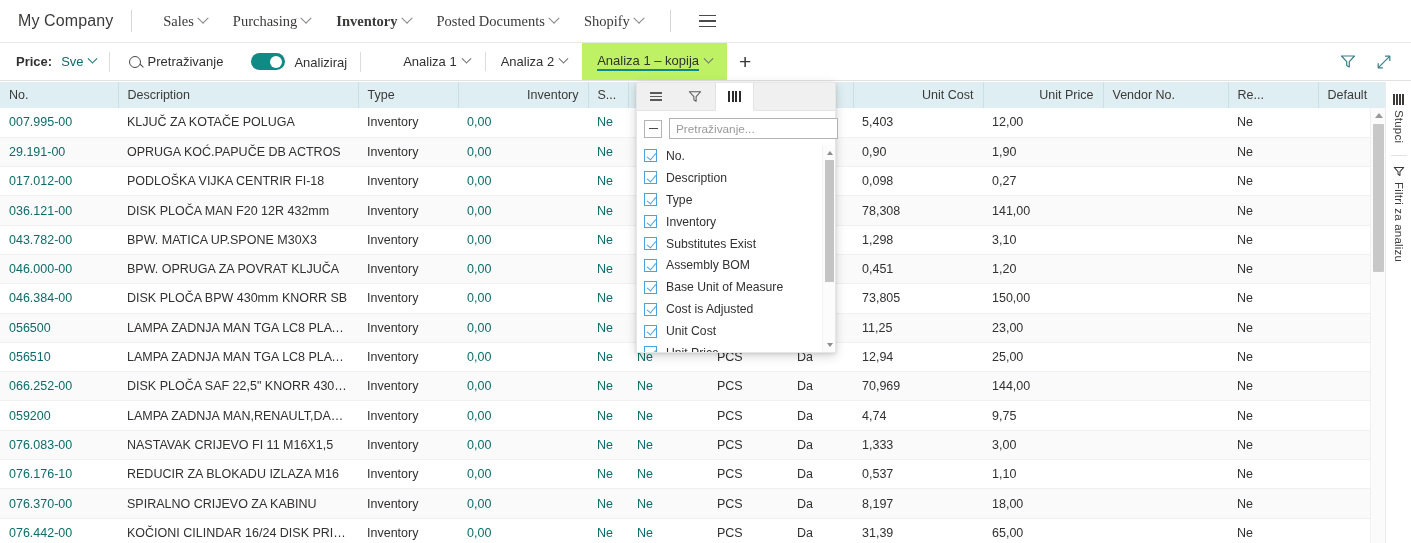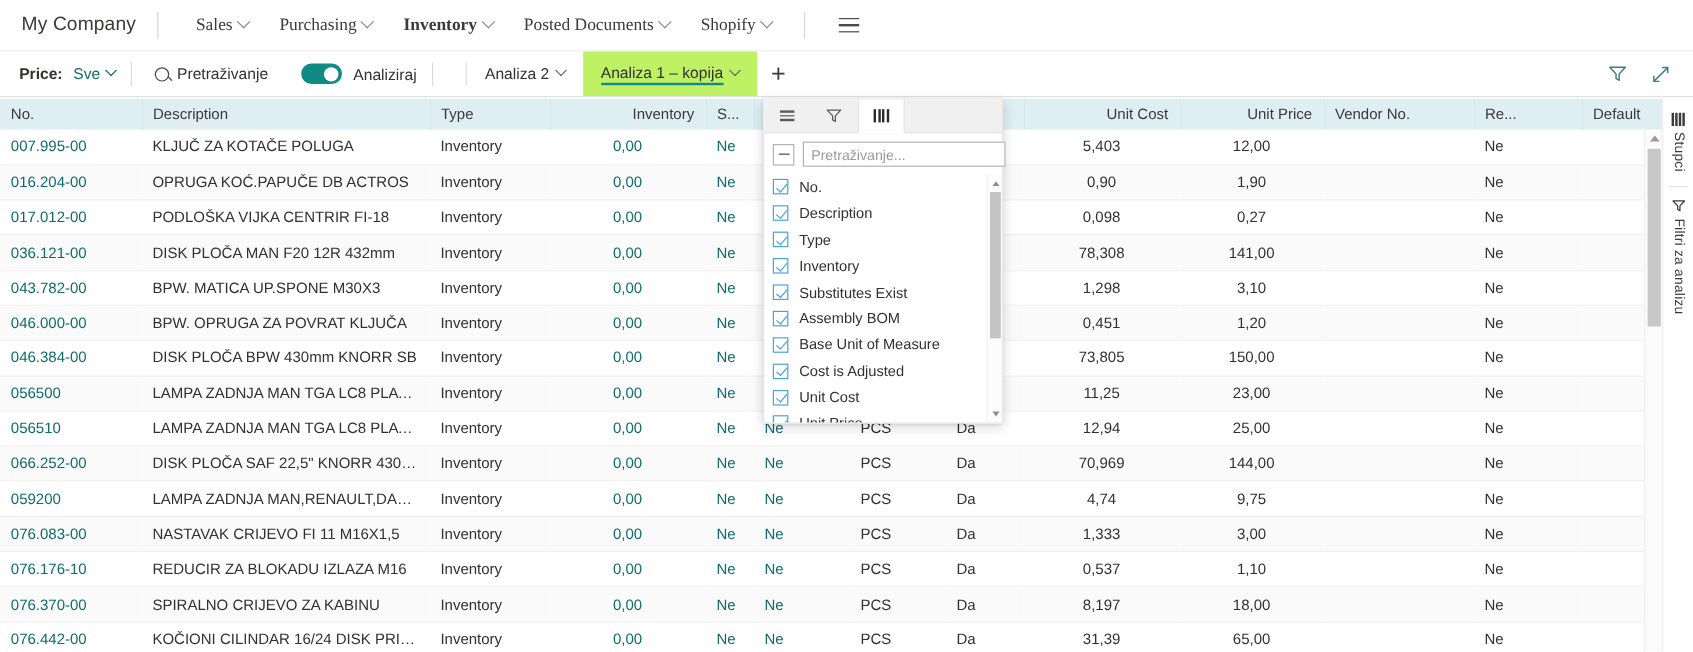--- a/index.html
+++ b/index.html
@@ -147,21 +147,21 @@
     height: 29.3px;
     font-size: 12.5px;
     padding: 0 9px;
     color: #323130;
     border-bottom: 1px solid #f0f0f0;
     white-space: nowrap;
     overflow: hidden;
     text-overflow: ellipsis;
   }
   table.grid tbody tr:nth-child(even) { background: #fafafa; }
-  table.grid tbody td.num { text-align: center; }
+  table.grid tbody td.num { text-align: left; }
   table.grid tbody td.link { color: #0f6b6b; }
   table.grid tbody td.teal { color: #0f6b6b; }
 
   
   col.c-no { width: 118px; }
   col.c-desc { width: 240px; }
   col.c-type { width: 100px; }
   col.c-inv { width: 130px; }
   col.c-sub { width: 40px; }
   col.c-asm { width: 80px; }
@@ -363,20 +363,24 @@
         <span class="mag"></span>
         <span>Pretraživanje</span>
       </span>
       <span class="toggle-wrap">
         <span class="toggle"></span>
         <span class="toggle-label">Analiziraj</span>
       </span>
       <span class="vsep"></span>
 
       <div class="analysis-tabs">
+        <div class="atab">
+          <span class="tab-text">Analiza 1</span>
+          <span class="chev"></span>
+        </div>
         <div class="atab-sep"></div>
         <div class="atab">
           <span class="tab-text">Analiza 2</span>
           <span class="chev"></span>
         </div>
         <div class="atab active">
           <span class="tab-text">Analiza 1 – kopija</span>
           <span class="chev"></span>
         </div>
         <div class="plus-btn">+</div>
@@ -443,21 +447,21 @@
             <td class="teal">Ne</td>
             <td>PCS</td>
             <td>Da</td>
             <td class="num">5,403</td>
             <td class="num">12,00</td>
             <td></td>
             <td>Ne</td>
             <td></td>
           </tr>
           <tr>
-            <td class="link">016.204-00</td>
+            <td class="link">29.191-00</td>
             <td>OPRUGA KOĆ.PAPUČE DB ACTROS</td>
             <td>Inventory</td>
             <td class="num teal">0,00</td>
             <td class="teal">Ne</td>
             <td class="teal">Ne</td>
             <td>PCS</td>
             <td>Da</td>
             <td class="num">0,90</td>
             <td class="num">1,90</td>
             <td></td>

